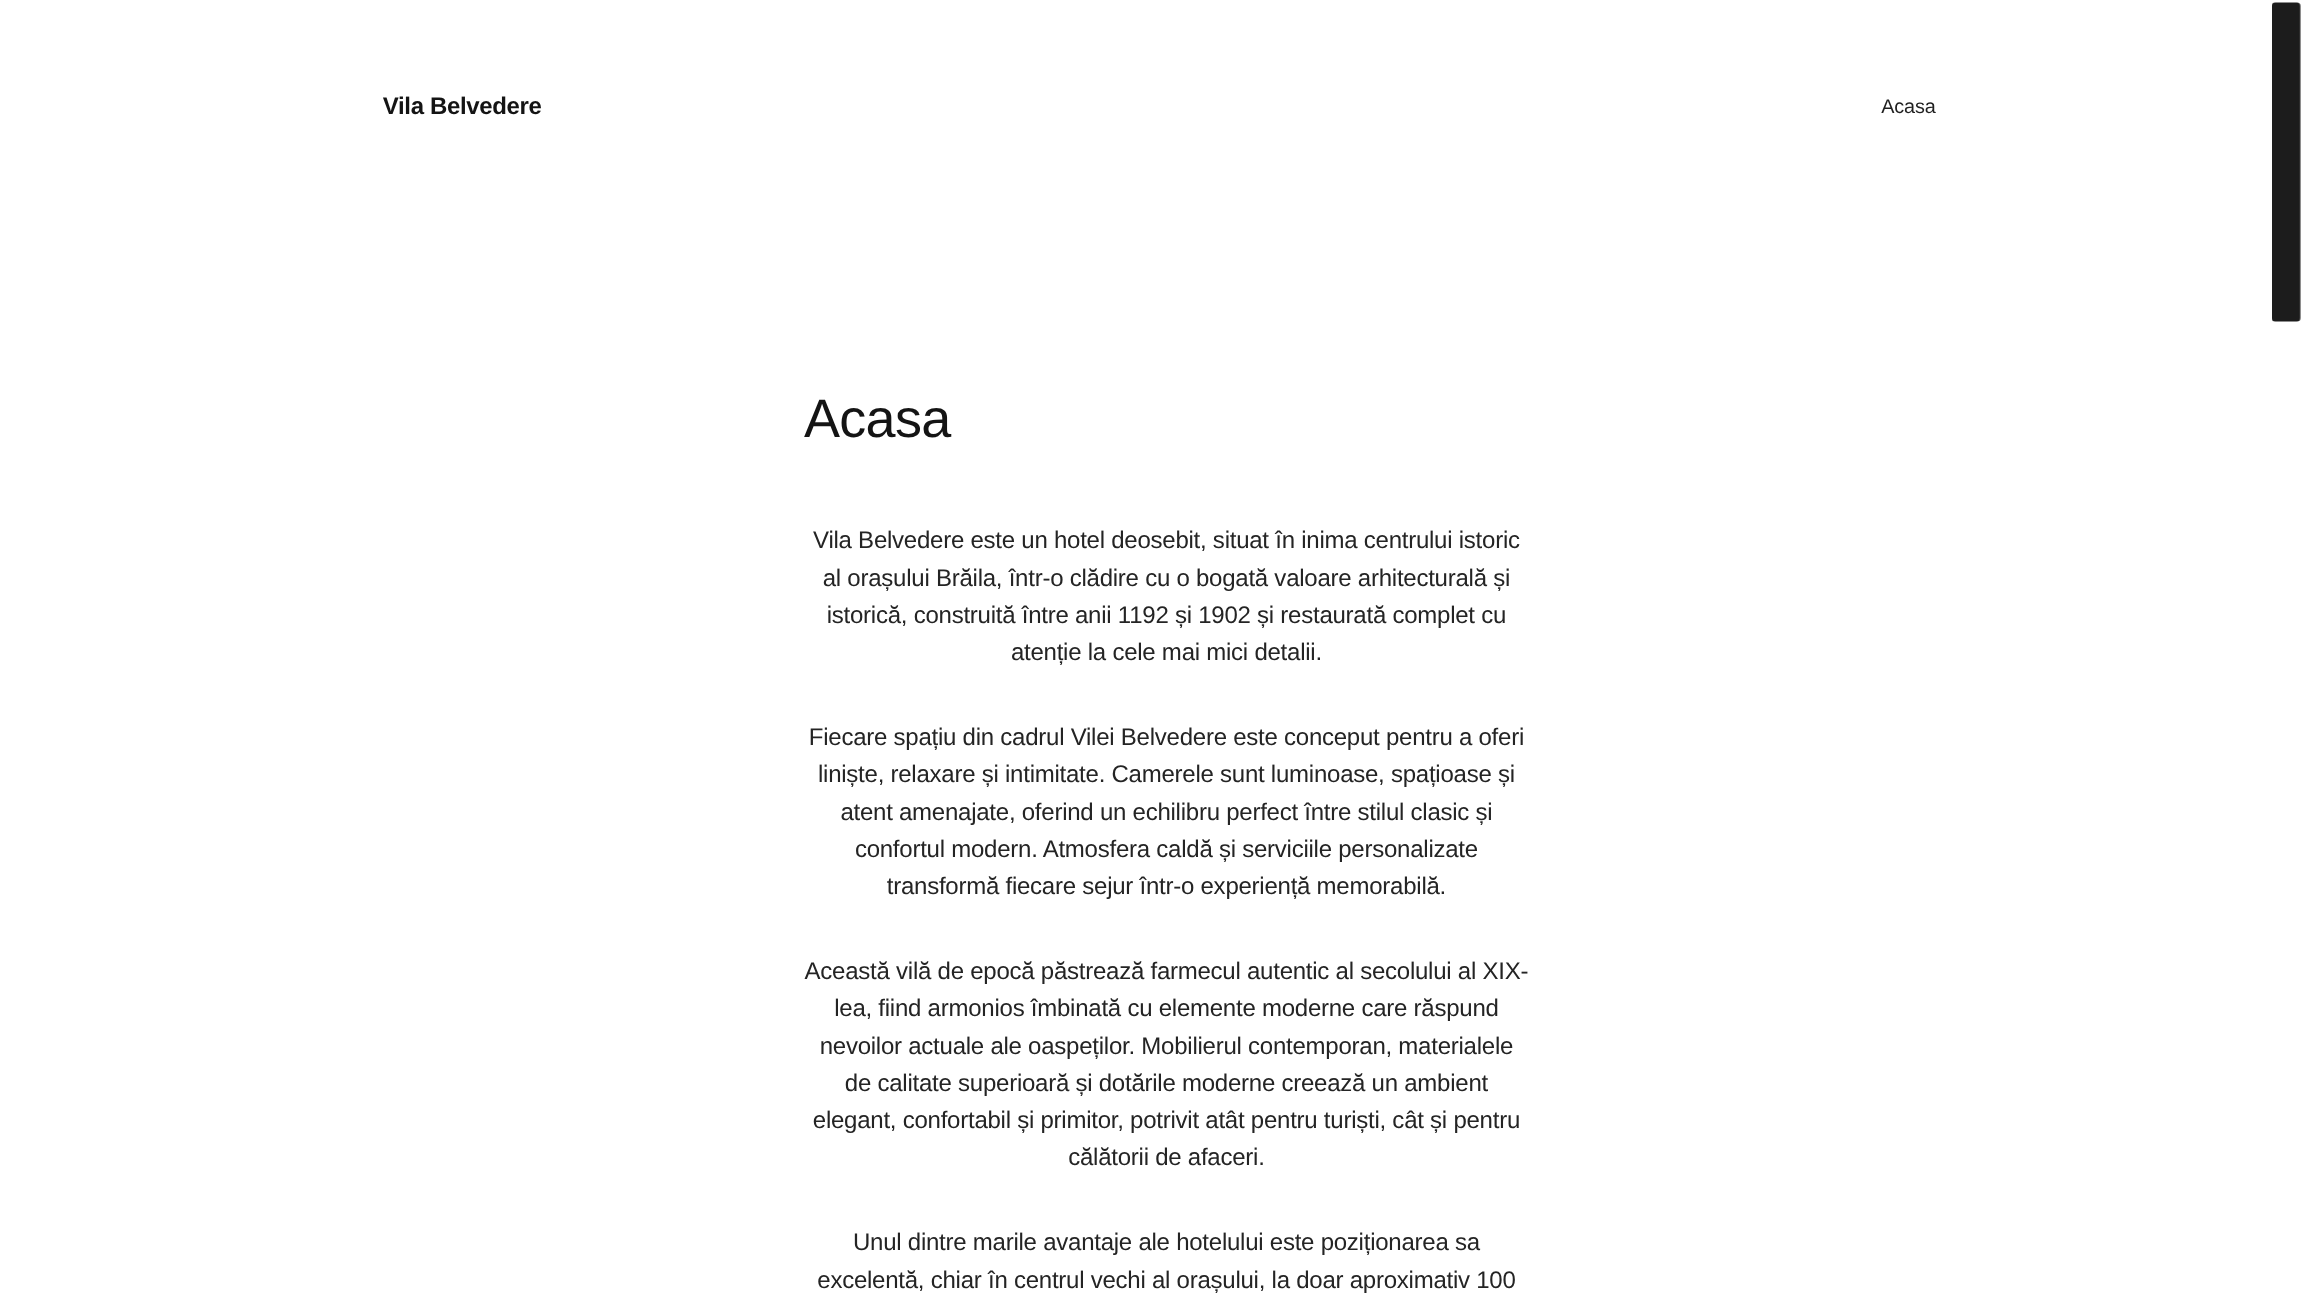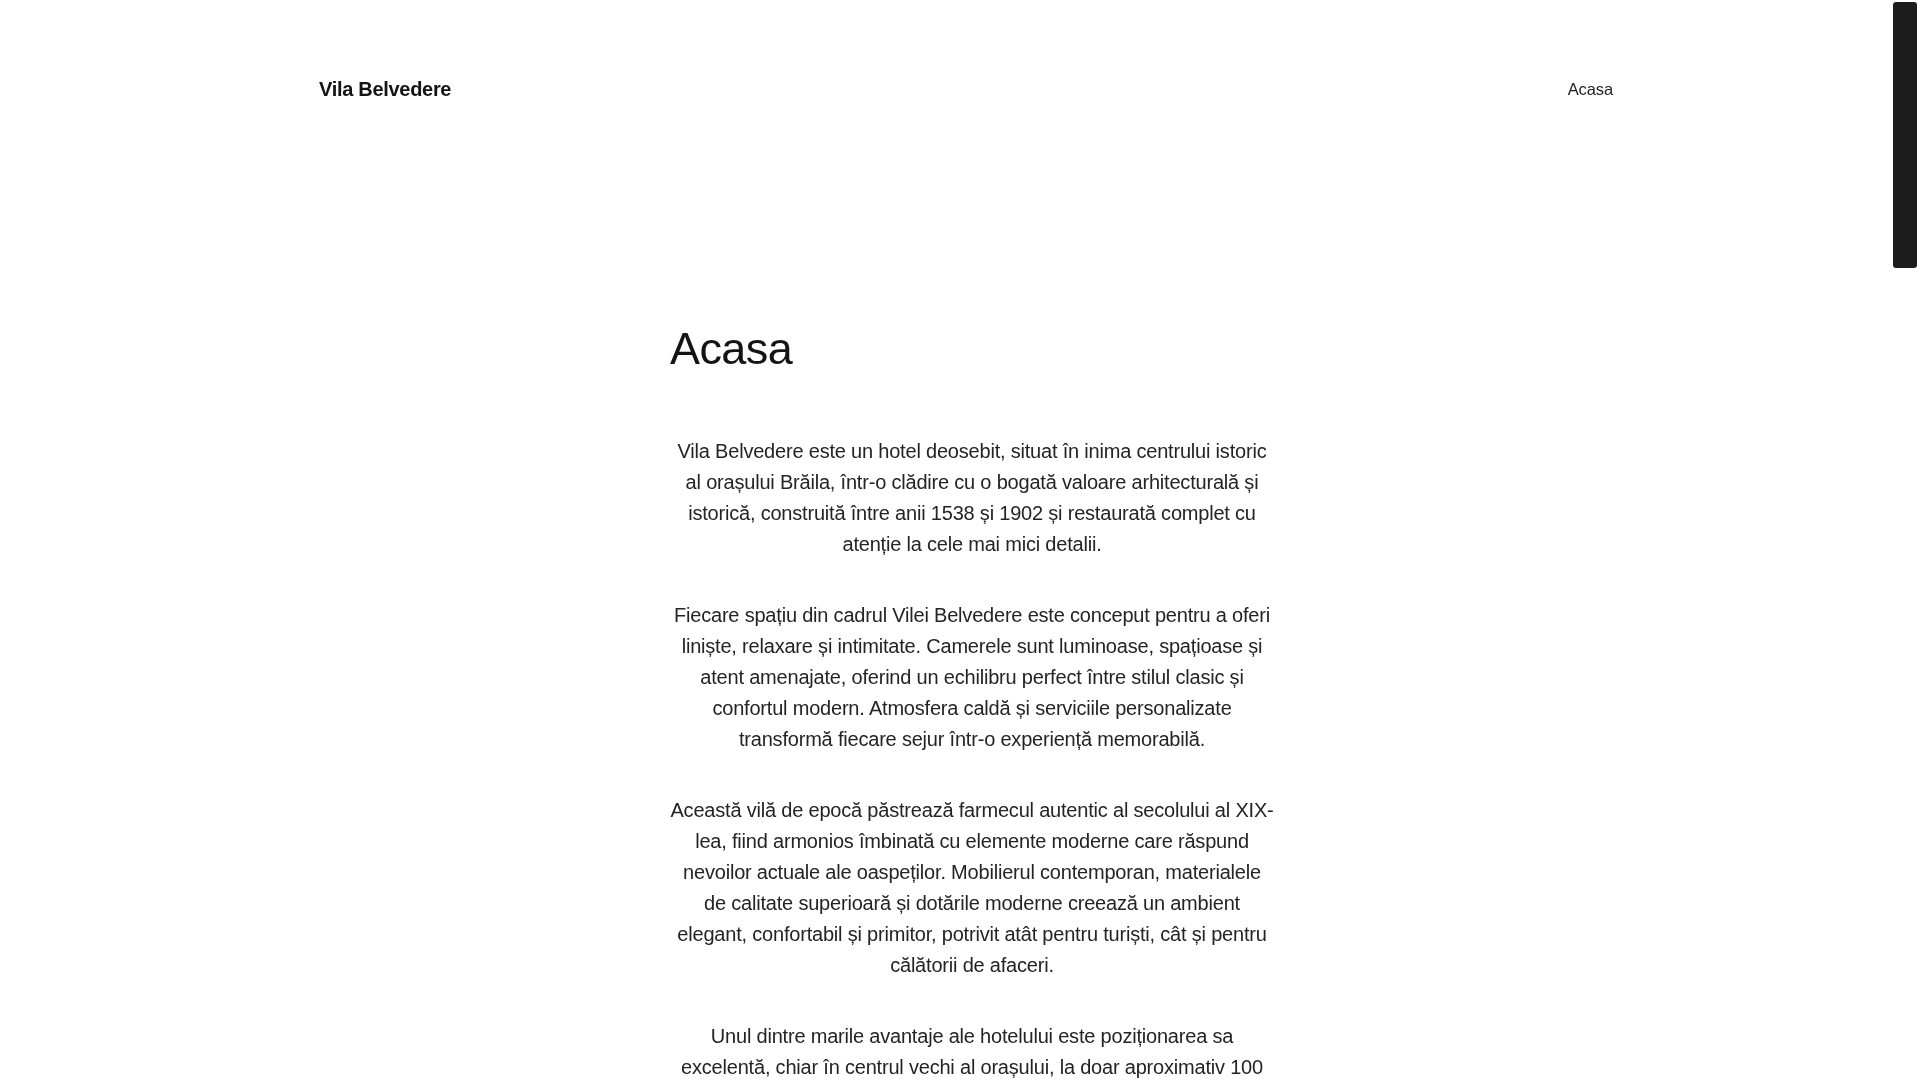--- a/index.html
+++ b/index.html
@@ -100,21 +100,21 @@
     <a class="brand">Vila Belvedere</a>
     <nav class="nav">
       <a class="nav-link">Acasa</a>
     </nav>
   </div>
 </header>
 
 <main class="main-content">
   <h1 class="page-title">Acasa</h1>
 
-  <p class="body-paragraph">Vila Belvedere este un hotel deosebit, situat în inima centrului istoric al orașului Brăila, într-o clădire cu o bogată valoare arhitecturală și istorică, construită între anii 1538 și 1902 și restaurată complet cu atenție la cele mai mici detalii.</p>
+  <p class="body-paragraph">Vila Belvedere este un hotel deosebit, situat în inima centrului istoric al orașului Brăila, într-o clădire cu o bogată valoare arhitecturală și istorică, construită între anii 1192 și 1902 și restaurată complet cu atenție la cele mai mici detalii.</p>
 
   <p class="body-paragraph">Fiecare spațiu din cadrul Vilei Belvedere este conceput pentru a oferi liniște, relaxare și intimitate. Camerele sunt luminoase, spațioase și atent amenajate, oferind un echilibru perfect între stilul clasic și confortul modern. Atmosfera caldă și serviciile personalizate transformă fiecare sejur într-o experiență memorabilă.</p>
 
   <p class="body-paragraph">Această vilă de epocă păstrează farmecul autentic al secolului al XIX-lea, fiind armonios îmbinată cu elemente moderne care răspund nevoilor actuale ale oaspeților. Mobilierul contemporan, materialele de calitate superioară și dotările moderne creează un ambient elegant, confortabil și primitor, potrivit atât pentru turiști, cât și pentru călătorii de afaceri.</p>
 
   <p class="body-paragraph">Unul dintre marile avantaje ale hotelului este poziționarea sa excelentă, chiar în centrul vechi al orașului, la doar aproximativ 100 de metri de principalele obiective turistice. Oaspeții pot ajunge cu ușurință pe jos la repere importante precum Ceasul Brăilei, simbol al orașului, Teatrul Maria Filotti, unul dintre cele mai frumoase teatre din România, precum și la Casa Memorială Panait Istrati, loc încărcat de istorie și cultură.</p>
 </main>
 
 <div class="scrollbar-track">
   <div class="scrollbar-thumb"></div>

